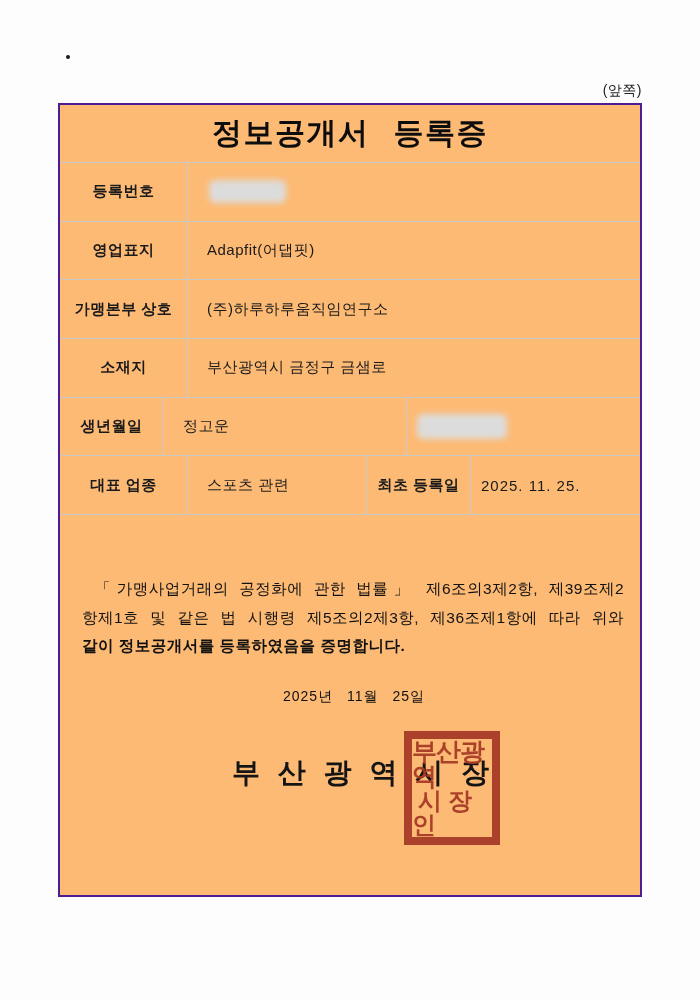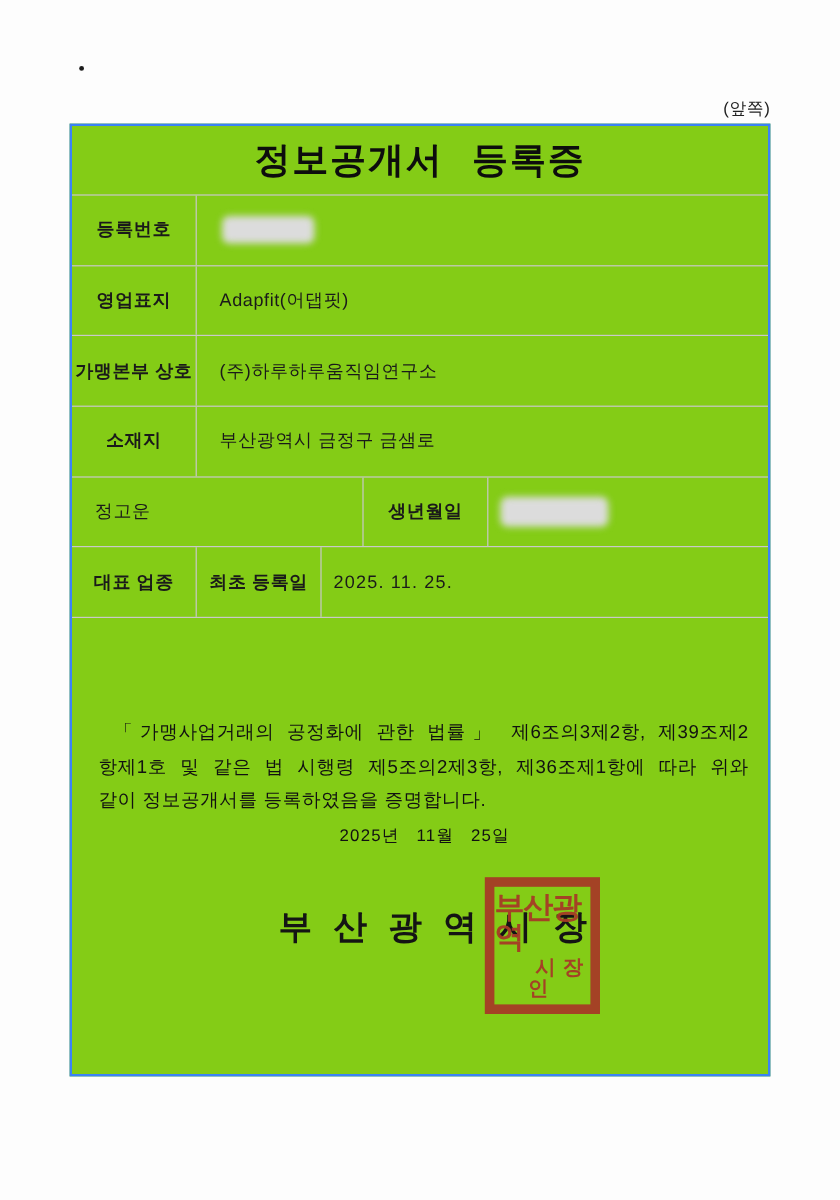--- a/index.html
+++ b/index.html
@@ -16,39 +16,39 @@
     position: absolute; left: 66px; top: 55px;
     width: 4px; height: 4px; background: #1c1c1c; border-radius: 50%;
   }
   .front-label {
     position: absolute; top: 82px; right: 58px;
     font-size: 14px; letter-spacing: 0.5px; color: #222;
   }
   .doc-box {
     position: absolute; left: 58px; top: 103px;
     width: 584px; height: 794px;
-    border: 2px solid #3b82f6;
-    background: #84cc16;
+    border: 2px solid #4c1d95;
+    background: #fdba74;
   }
   .doc-title {
     height: 57px;
     display: flex; align-items: center; justify-content: center;
     font-size: 30px; font-weight: bold;
     letter-spacing: 1.5px; word-spacing: 14px;
     color: #0d0d0d;
   }
   .cert-table { border-bottom: 1px solid var(--line); }
   .row {
     display: flex; height: 58.7px;
     border-top: 1px solid var(--line);
     align-items: stretch;
   }
   .cell { display: flex; align-items: center; font-size: 15px; }
   .cell.label {
-    width: 104px; justify-content: center;
+    width: 128px; justify-content: center;
     font-weight: bold; letter-spacing: 0.5px;
     border-right: 1px solid var(--line);
     text-align: center;
   }
   .cell.value { flex: 1; padding-left: 19px; letter-spacing: 0.5px; }
   .cell.value-fixed {
     width: 147px; padding-left: 19px;
     border-right: 1px solid var(--line);
   }
   .cell.label2 {
@@ -56,27 +56,27 @@
     font-weight: bold; letter-spacing: 0.5px;
     border-right: 1px solid var(--line);
   }
   .cell.value2 { flex: 1; padding-left: 10px; letter-spacing: 1px; }
   .redacted {
     background: #dcdcdc; border-radius: 6px; filter: blur(3px);
   }
   .redacted.reg-no { width: 77px; height: 23px; margin-left: 2px; }
   .redacted.birth { width: 90px; height: 25px; }
   .legal-text {
-    position: absolute; left: 22px; right: 16px; top: 492px;
+    position: absolute; left: 22px; right: 16px; top: 470px;
     font-size: 15.5px; line-height: 28.5px; letter-spacing: 0.5px;
     color: #111;
   }
   .legal-line { text-align: justify; text-align-last: justify; }
   .legal-line.first { padding-left: 13px; }
-  .legal-line.last { text-align: center; text-align-last: left; }
+  .legal-line.last { text-align: center; text-align-last: left; font-weight: bold; }
   .issue-date {
     position: absolute; top: 583px; left: 0; width: 100%;
     text-align: center; font-size: 14px;
     word-spacing: 9px; letter-spacing: 1px; padding-left: 8px;
     color: #111;
   }
   .issuer-line {
     position: absolute; top: 649px; left: 0; width: 100%;
     text-align: center; font-size: 28px; font-weight: 600;
     letter-spacing: 5px; padding-left: 26px;
@@ -87,21 +87,21 @@
     width: 96px; height: 114px;
     border: 8px solid var(--seal-color);
     background: transparent;
     display: flex; flex-direction: column;
     align-items: center; justify-content: space-evenly;
     color: var(--seal-color);
     font-weight: bold;
     opacity: 0.94;
   }
   .seal-row1 { font-size: 25px; letter-spacing: -1px; line-height: 1; }
-  .seal-row2 { font-size: 17px; letter-spacing: 6px; text-indent: 6px; line-height: 1; margin-left: 28px; }
+  .seal-row2 { font-size: 24px; letter-spacing: 6px; text-indent: 6px; line-height: 1; }
 </style>
 </head>
 <body>
 
 <div class="scan-dot"></div>
 
 <div class="front-label">(앞쪽)</div>
 
 <div class="doc-box">
 
@@ -125,29 +125,30 @@
       <div class="cell label">가맹본부 상호</div>
       <div class="cell value">(주)하루하루움직임연구소</div>
     </div>
 
     <div class="row">
       <div class="cell label">소재지</div>
       <div class="cell value">부산광역시 금정구 금샘로</div>
     </div>
 
     <div class="row">
+      <div class="cell label2">생년월일</div>
       <div class="cell value value-fixed">정고운</div>
-      <div class="cell label2">생년월일</div>
       <div class="cell value2">
         <span class="redacted birth"></span>
       </div>
     </div>
 
     <div class="row">
       <div class="cell label">대표 업종</div>
+      <div class="cell value value-fixed">스포츠 관련</div>
       <div class="cell label2">최초 등록일</div>
       <div class="cell value2">2025. 11. 25.</div>
     </div>
 
   </div>
 
   <div class="legal-text">
     <div class="legal-line first">「가맹사업거래의 공정화에 관한 법률」 제6조의3제2항, 제39조제2</div>
     <div class="legal-line">항제1호 및 같은 법 시행령 제5조의2제3항, 제36조제1항에 따라 위와</div>
     <div class="legal-line last">같이 정보공개서를 등록하였음을 증명합니다.</div>

